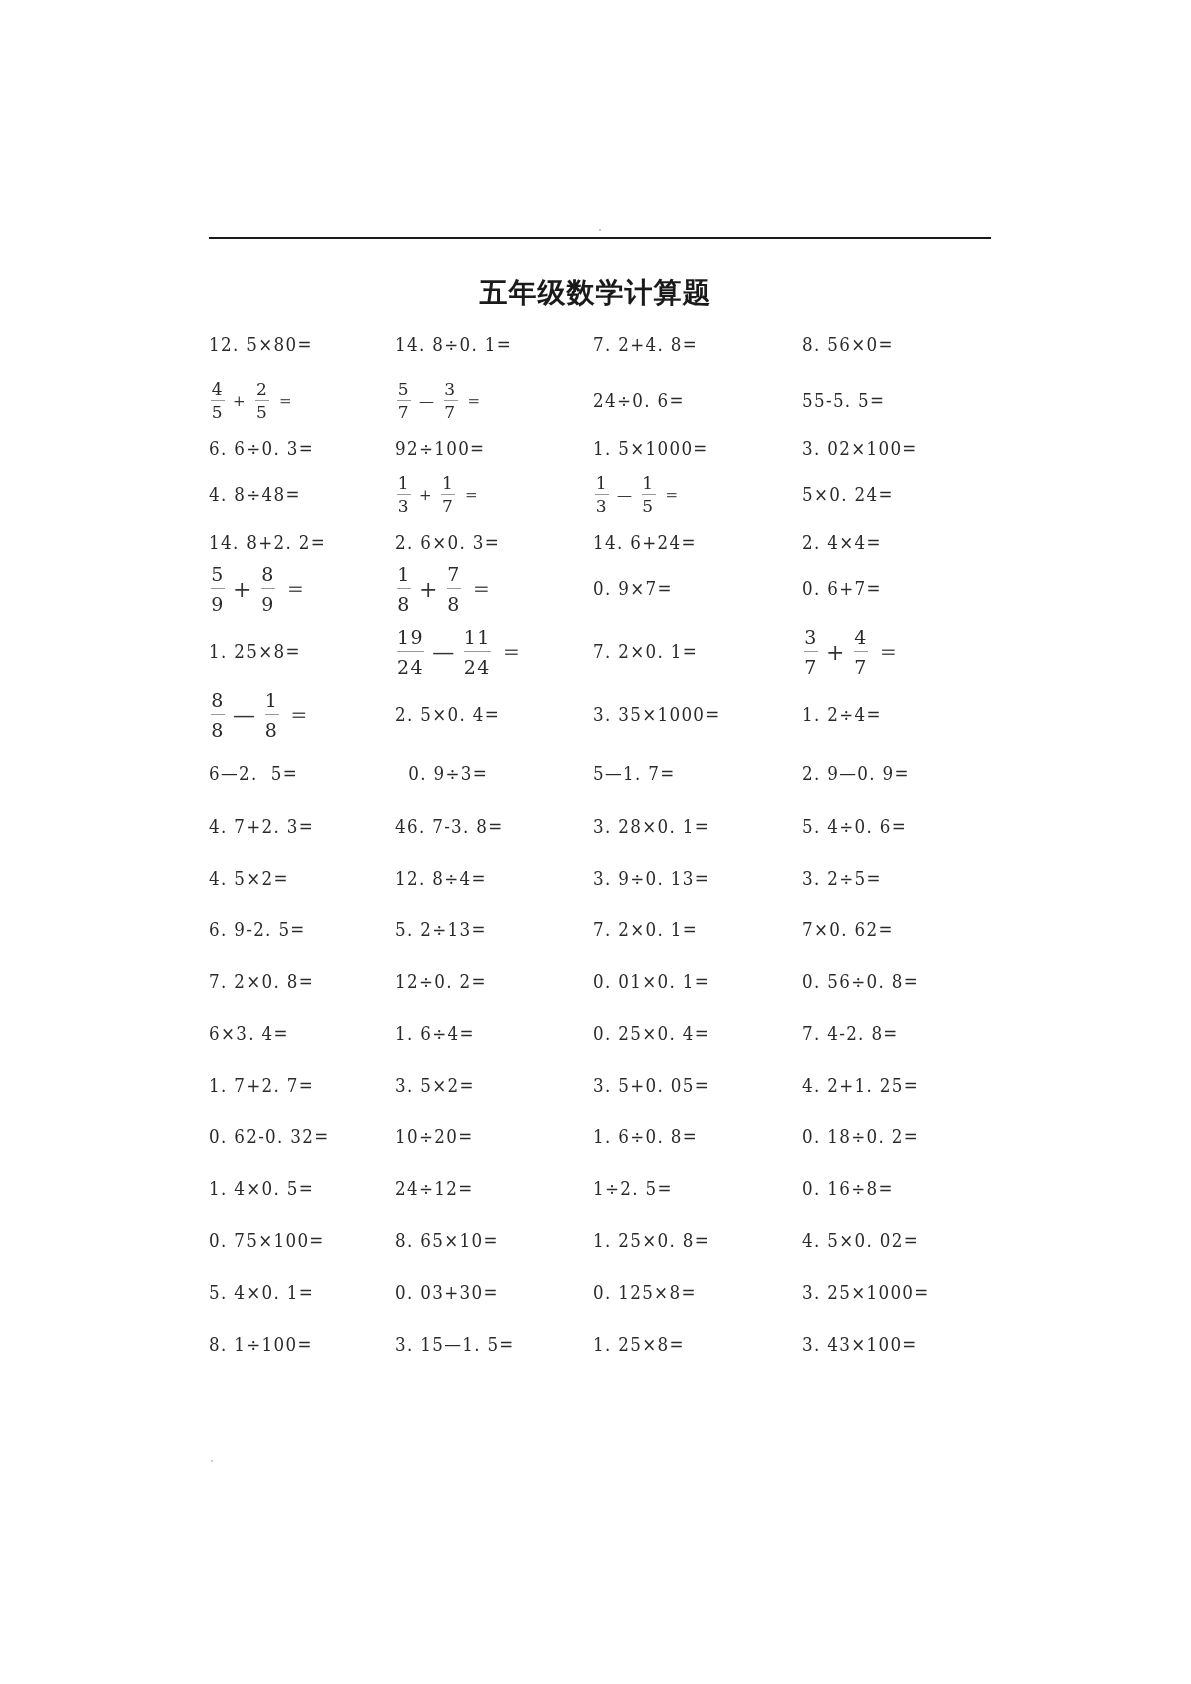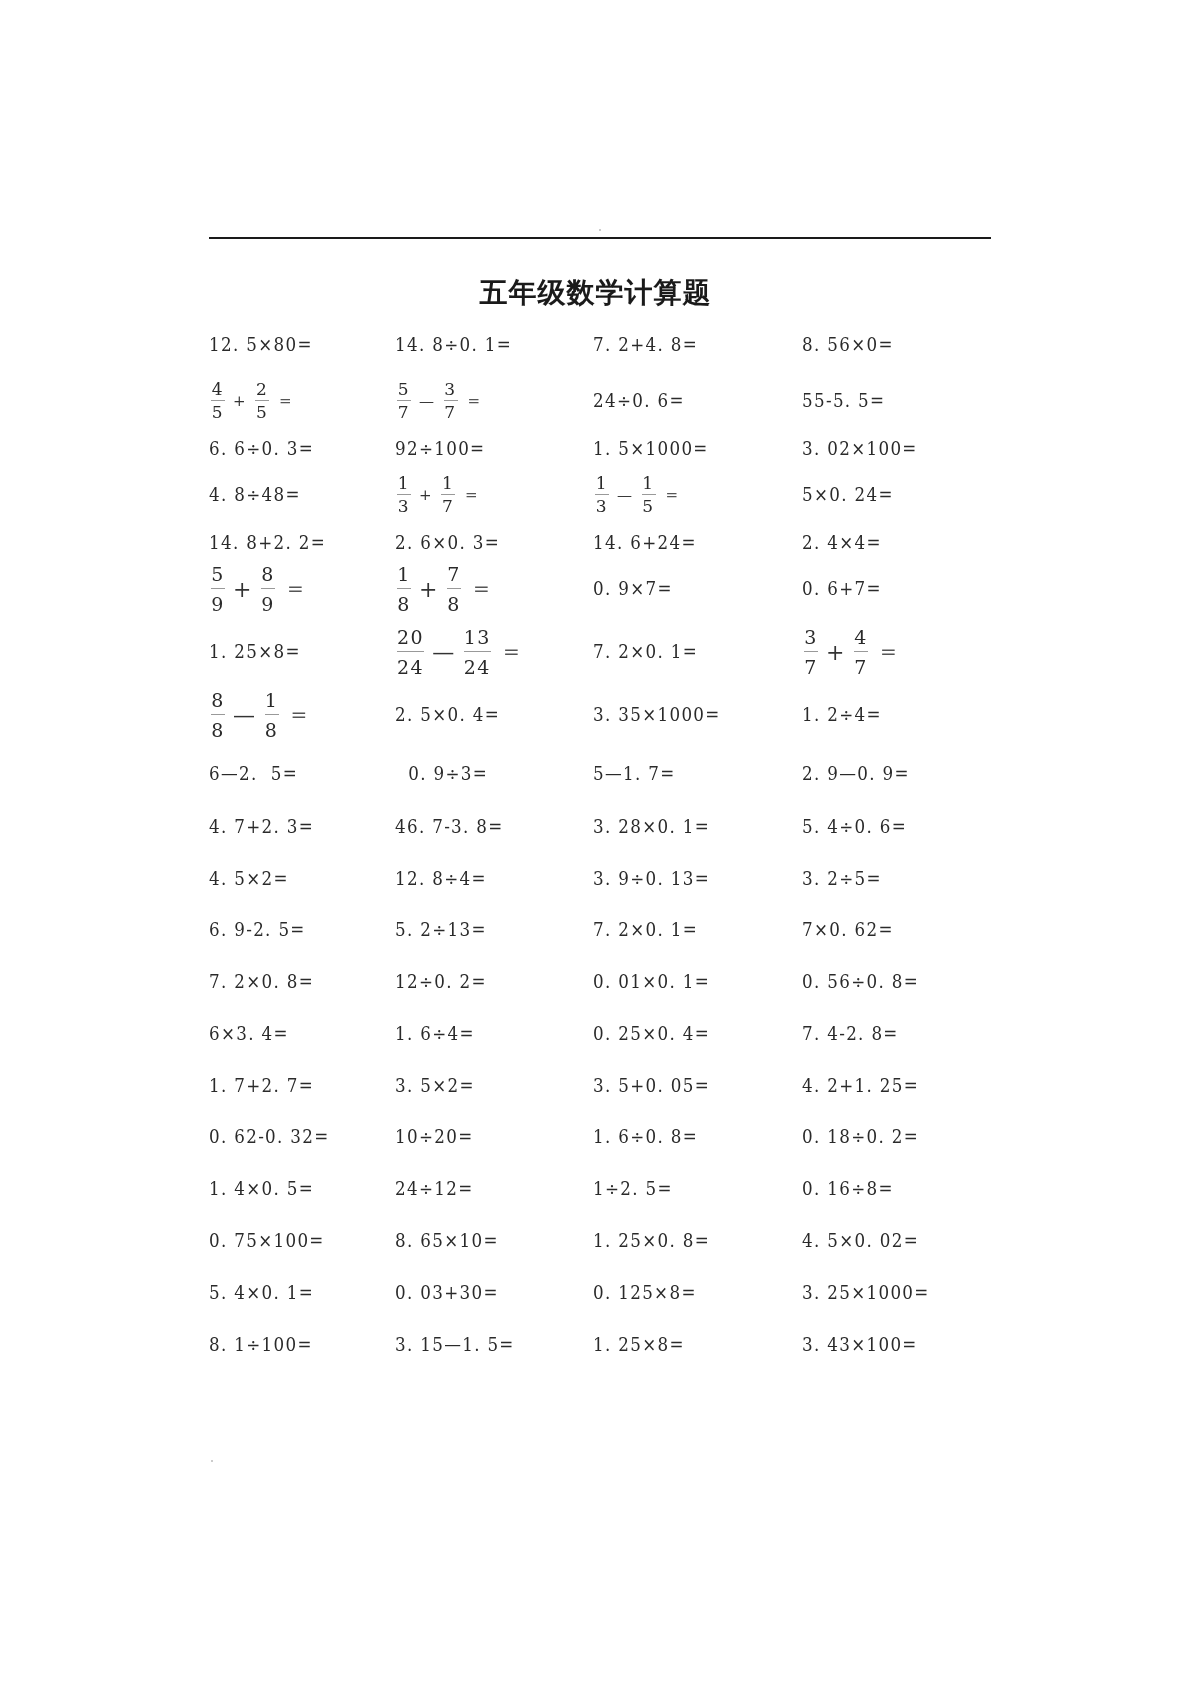--- a/index.html
+++ b/index.html
@@ -205,27 +205,27 @@
     </div>
     <div class="problem" style="left: 802px; top: 589px;">
       <span class="expr" style="white-space: pre;">0. 6+7=</span>
     </div>
     <div class="problem" style="left: 209px; top: 652px;">
       <span class="expr" style="white-space: pre;">1. 25×8=</span>
     </div>
     <div class="problem" style="left: 395px; top: 652px;">
       <div class="frac-expr">
         <span class="frac">
-          <span class="num">20</span>
+          <span class="num">19</span>
           <span class="bar"></span>
           <span class="den">24</span>
         </span>
         <span class="op">—</span>
         <span class="frac">
-          <span class="num">13</span>
+          <span class="num">11</span>
           <span class="bar"></span>
           <span class="den">24</span>
         </span>
         <span class="eq">=</span>
       </div>
     </div>
     <div class="problem" style="left: 593px; top: 652px;">
       <span class="expr" style="white-space: pre;">7. 2×0. 1=</span>
     </div>
     <div class="problem" style="left: 802px; top: 652px;">

